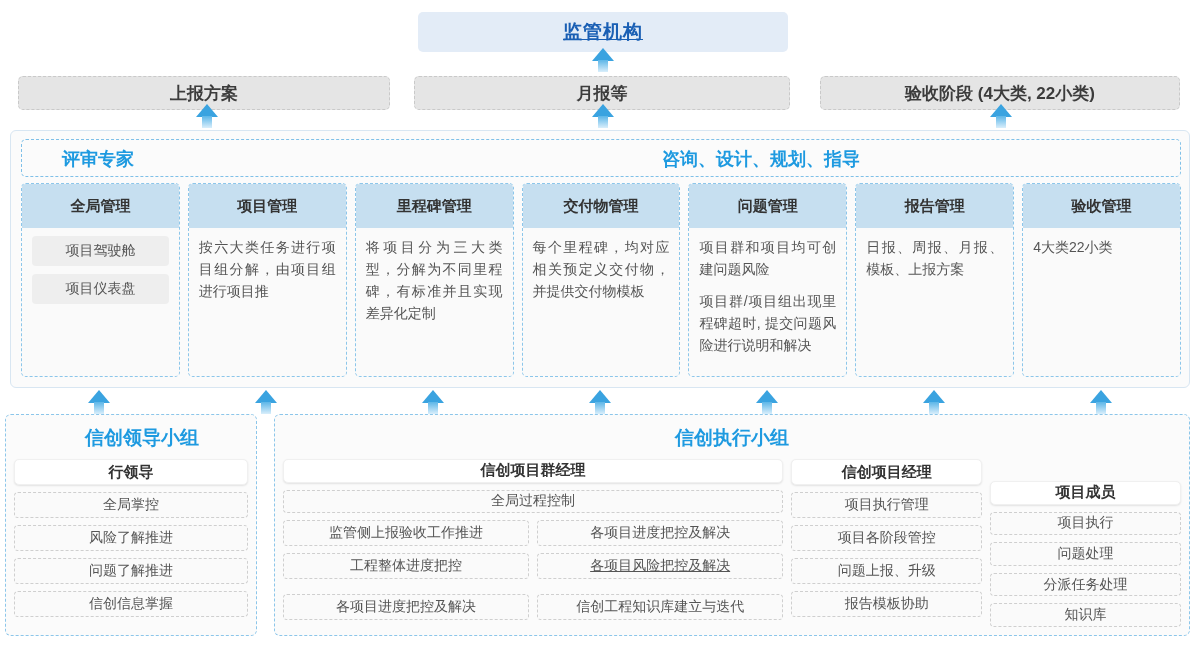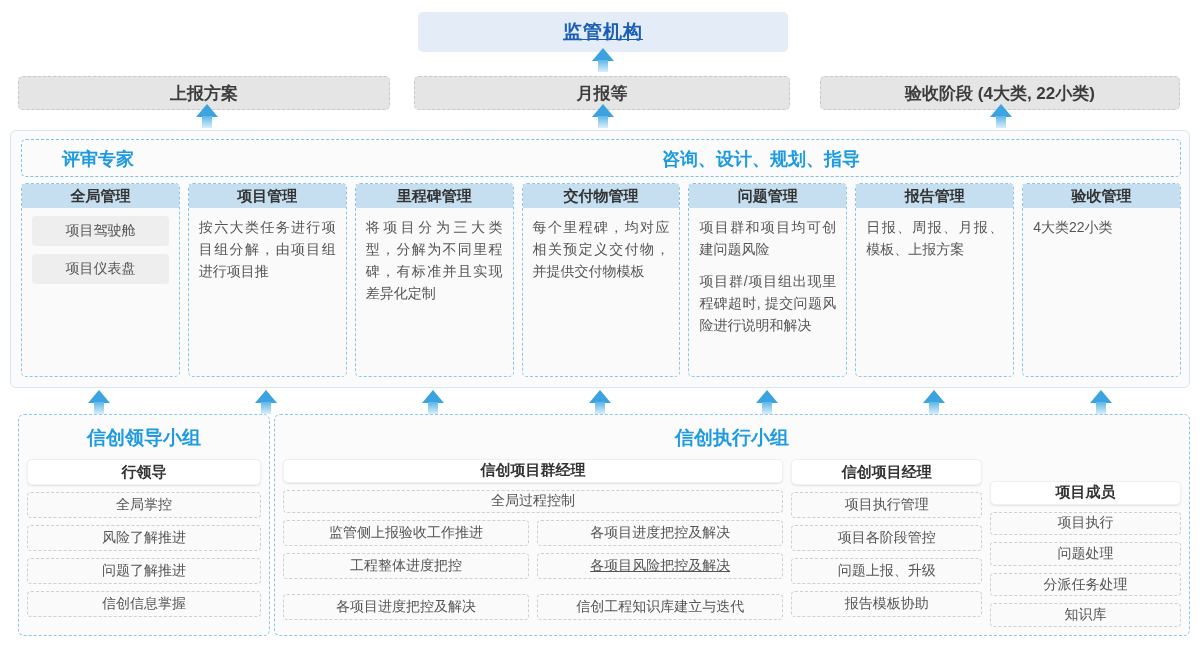--- a/index.html
+++ b/index.html
@@ -72,21 +72,21 @@
   }
   .col {
     flex: 1 1 0;
     border: 1px dashed #8cc6ea;
     border-radius: 5px;
     background: #fafafa;
     display: flex; flex-direction: column;
     overflow: hidden;
   }
   .col-head {
-    height: 24px; background: #c6dff0;
+    height: 44px; background: #c6dff0;
     display: flex; align-items: center; justify-content: center;
     color: #333; font-weight: bold; font-size: 15px;
   }
   .col-body { flex: 1; padding: 8px 10px 6px 10px; }
   .col-para {
     color: #555; font-size: 14px; line-height: 22px;
     text-align: justify; text-justify: inter-ideograph;
     margin-bottom: 10px;
   }
   .col-para:last-child { margin-bottom: 0; }
@@ -106,21 +106,21 @@
   
   .arr-mid { top: 390px; }
 
   
   .grp {
     position: absolute; top: 414px; height: 222px;
     border: 1px dashed #8cc6ea;
     border-radius: 6px;
     background: #fbfbfb;
   }
-  #grp-left  { left: 18px;  width: 252px; }
+  #grp-left  { left: 5px;  width: 252px; padding-left: 11px; }
   #grp-right { left: 274px; width: 916px; }
 
   .grp-title {
     position: absolute; top: 10px; width: 100%;
     text-align: center;
     color: #1e9ae0; font-weight: bold; font-size: 19px;
   }
   #grp-right .grp-title { text-align: center; }
 
   .grp-cols {

